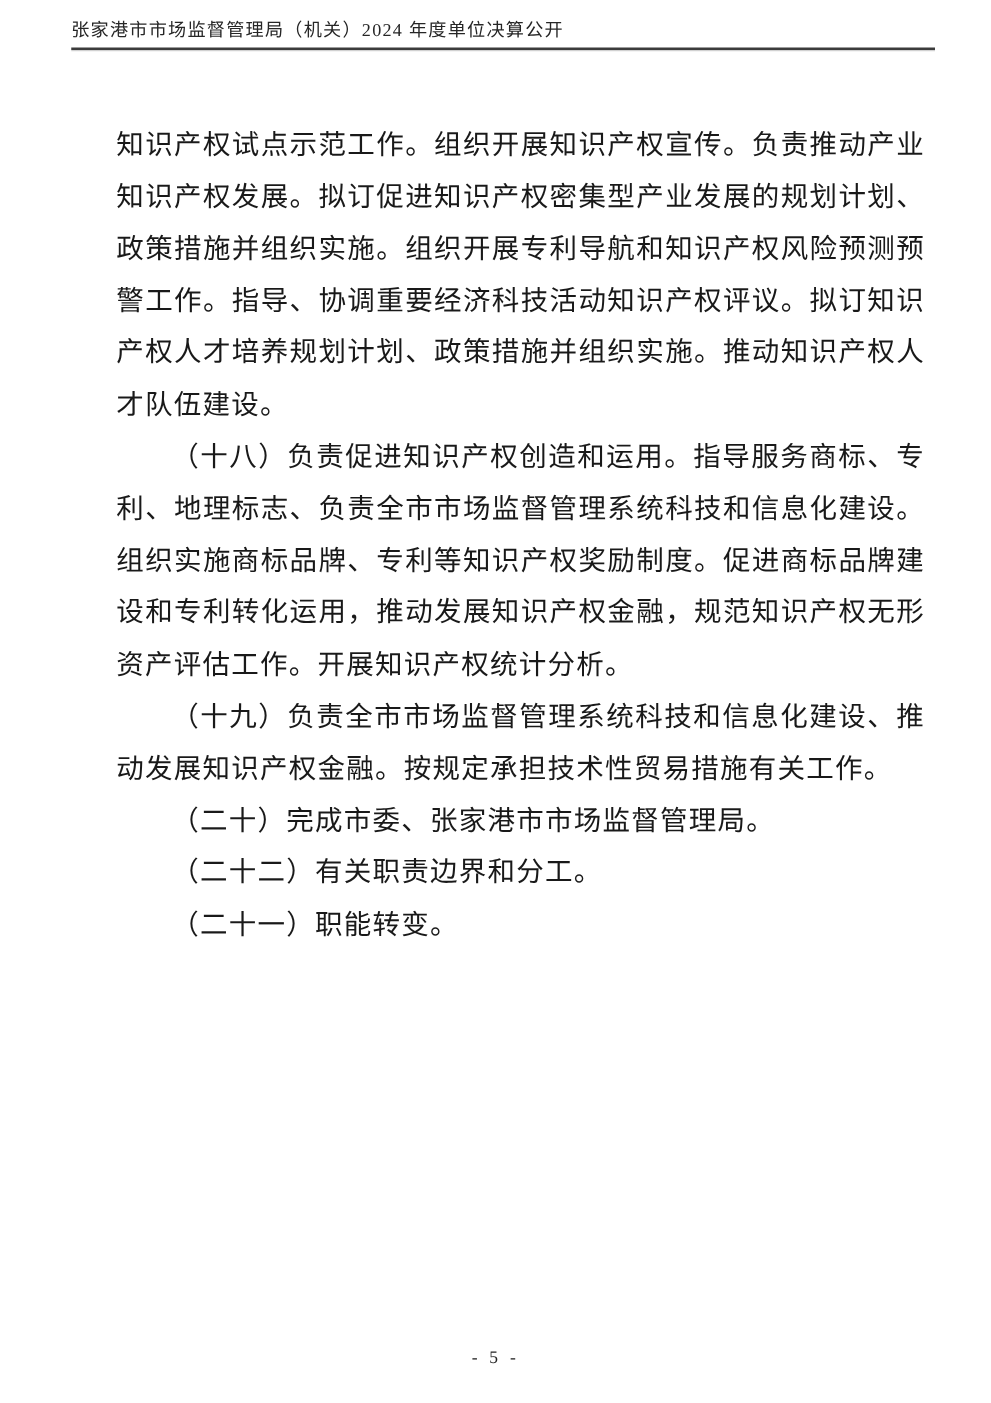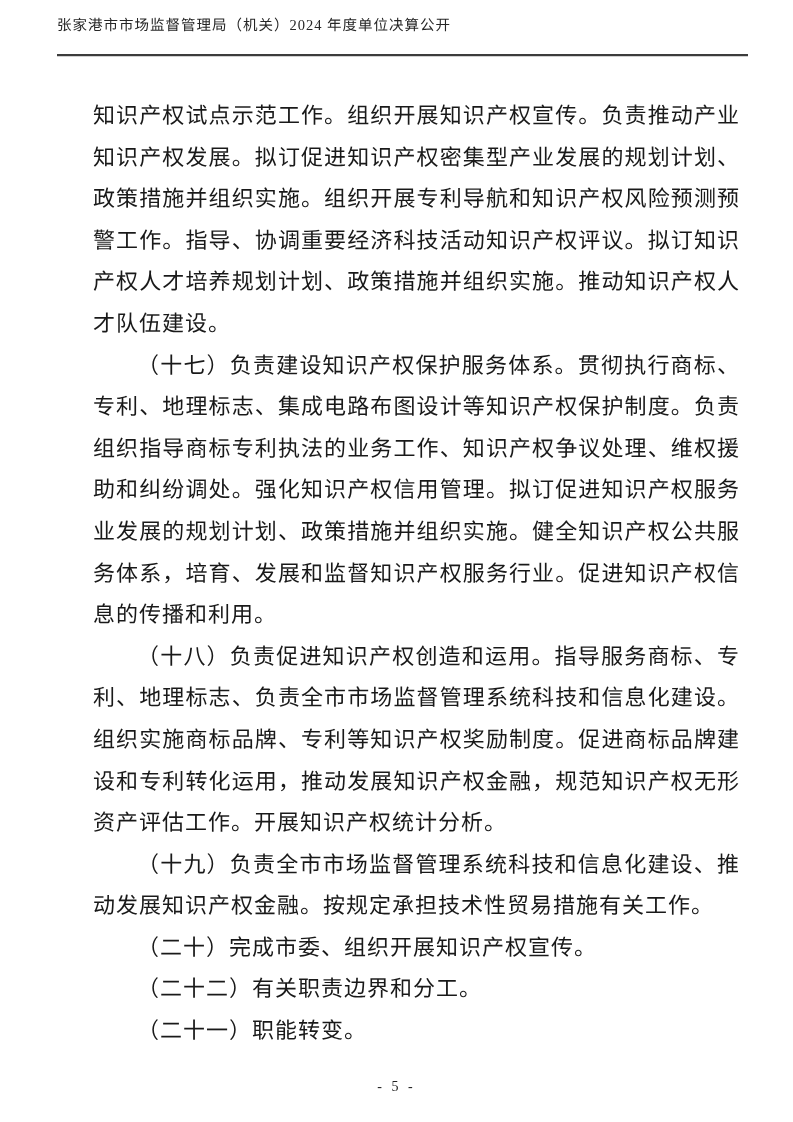--- a/index.html
+++ b/index.html
@@ -19,21 +19,21 @@
     position: absolute;
     left: 57px;
     top: 16px;
     width: 691px;
   }
   .header-title {
     font-size: 14.5px;
     line-height: 18px;
     letter-spacing: 1px;
     color: #262626;
-    padding-bottom: 20px;
+    padding-bottom: 4px;
     border-bottom: 2px solid #3c3c3c;
     box-shadow: 0 1px 0 rgba(0,0,0,0.18);
     white-space: nowrap;
   }
   .doc-body {
     position: absolute;
     left: 93px;
     top: 95px;
     width: 647px;
     font-size: 22px;
@@ -67,24 +67,23 @@
 
 <div class="page">
 
   <div class="header">
     <div class="header-title">张家港市市场监督管理局（机关）2024 年度单位决算公开</div>
   </div>
 
   <div class="doc-body">
 
   <p>知识产权试点示范工作。组织开展知识产权宣传。负责推动产业知识产权发展。拟订促进知识产权密集型产业发展的规划计划、政策措施并组织实施。组织开展专利导航和知识产权风险预测预警工作。指导、协调重要经济科技活动知识产权评议。拟订知识产权人才培养规划计划、政策措施并组织实施。推动知识产权人才队伍建设。</p>
-      <p class="indent">（十七）负责建设知识产权保护服务体系。贯彻执行商标、专利、地理标志、集成电路布图设计等知识产权保护制度。负责组织指导商标专利执法的业务工作、知识产权争议处理、维权援助和纠纷调处。强化知识产权信用管理。拟订促进知识产权服务业发展的规划计划、政策措施并组织实施。健全知识产权公共服务体系，培育、发展和监督知识产权服务行业。促进知识产权信息的传播和利用。</p>
       <p class="indent">（十八）负责促进知识产权创造和运用。指导服务商标、专利、地理标志、负责全市市场监督管理系统科技和信息化建设。组织实施商标品牌、专利等知识产权奖励制度。促进商标品牌建设和专利转化运用，推动发展知识产权金融，规范知识产权无形资产评估工作。开展知识产权统计分析。</p>
       <p class="indent">（十九）负责全市市场监督管理系统科技和信息化建设、推动发展知识产权金融。按规定承担技术性贸易措施有关工作。</p>
-      <p class="indent">（二十）完成市委、组织开展知识产权宣传。</p>
+      <p class="indent">（二十）完成市委、张家港市市场监督管理局。</p>
       <p class="indent">（二十二）有关职责边界和分工。</p>
       <p class="indent">（二十一）职能转变。</p>
     </div>
 
   <div class="footer">
     <span class="page-number">- 5 -</span>
   </div>
 
 </div>
 

